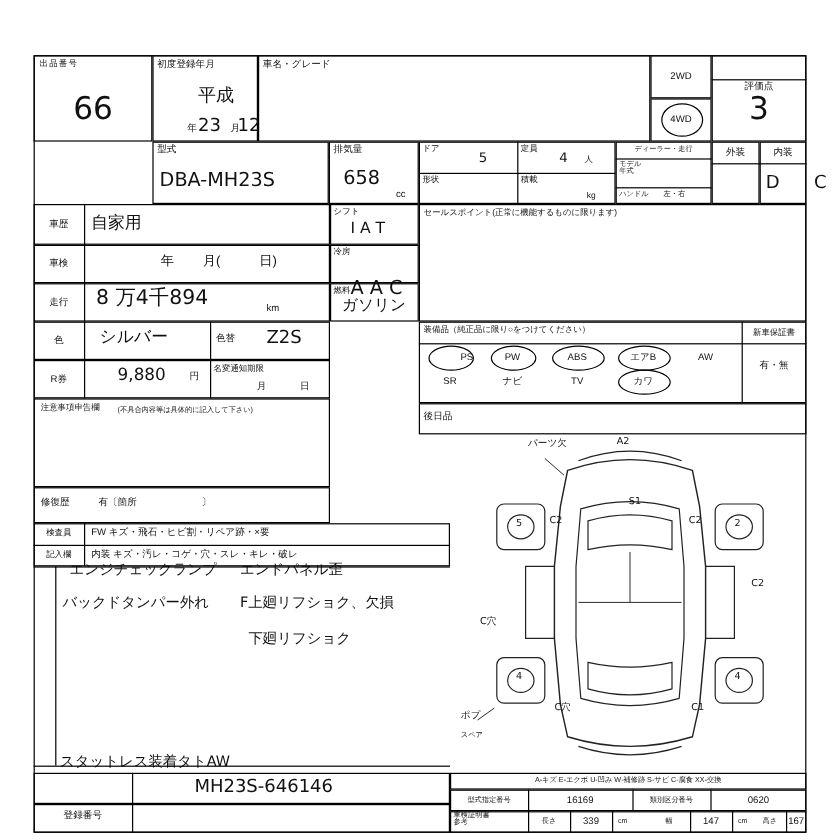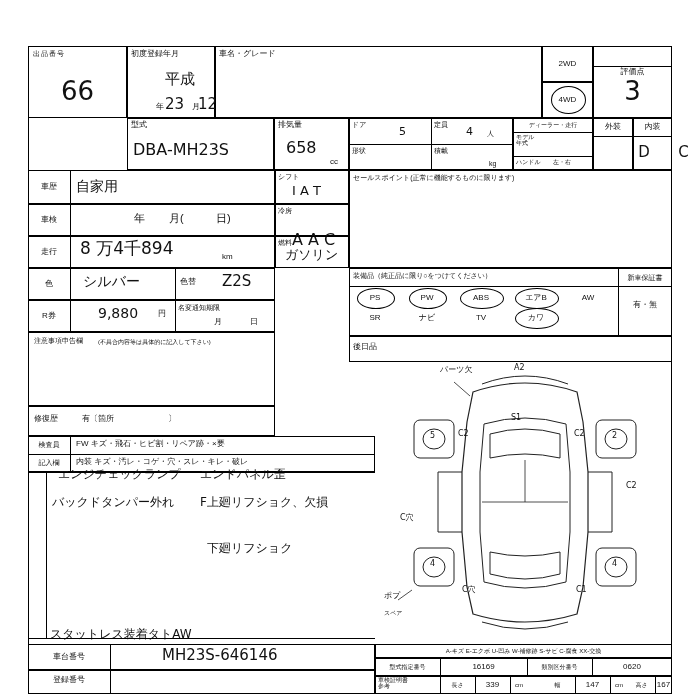--- a/index.html
+++ b/index.html
@@ -151,21 +151,21 @@
   <div class="bx" style="left:349px;top:170px;width:323px;height:98px;"></div>
   <div class="lbl tiny" style="left:353px;top:174px;">セールスポイント(正常に機能するものに限ります)</div>
 
   <div class="bx" style="left:349px;top:268px;width:323px;height:68px;"></div>
   <div class="hline" style="left:349px;top:286px;width:323px;"></div>
   <div class="vline" style="left:618px;top:268px;height:68px;"></div>
   <div class="lbl tiny" style="left:353px;top:272px;">装備品（純正品に限り○をつけてください）</div>
   <div class="lbl tiny ctr" style="left:618px;top:269px;width:54px;height:17px;">新車保証書</div>
   <div class="lbl sm ctr" style="left:618px;top:296px;width:54px;height:18px;">有・無</div>
 
-  <div class="lbl sm ctr" style="left:355px;top:290px;width:40px;height:16px;text-align:center;">PS</div>
+  <div class="lbl sm ctr" style="left:369px;top:290px;width:40px;height:16px;text-align:center;">PS</div>
   <div class="oval" style="position:absolute;left:357px;top:288px;width:36px;height:19px;"></div>
   <div class="lbl sm ctr" style="left:407px;top:290px;width:40px;height:16px;">PW</div>
   <div class="oval" style="position:absolute;left:409px;top:288px;width:36px;height:19px;"></div>
   <div class="lbl sm ctr" style="left:459px;top:290px;width:44px;height:16px;">ABS</div>
   <div class="oval" style="position:absolute;left:460px;top:288px;width:42px;height:19px;"></div>
   <div class="lbl sm ctr" style="left:514px;top:290px;width:44px;height:16px;">エアB</div>
   <div class="oval" style="position:absolute;left:515px;top:288px;width:42px;height:19px;"></div>
   <div class="lbl sm ctr" style="left:568px;top:290px;width:40px;height:16px;">AW</div>
 
   <div class="lbl sm ctr" style="left:355px;top:310px;width:40px;height:16px;">SR</div>
@@ -182,21 +182,21 @@
   <div class="vline" style="left:70px;top:436px;height:36px;"></div>
   <div class="lbl tiny ctr" style="left:28px;top:436px;width:42px;height:18px;">検査員</div>
   <div class="lbl tiny ctr" style="left:28px;top:454px;width:42px;height:18px;">記入欄</div>
   <div class="lbl sm" style="left:76px;top:440px;">FW  キズ・飛石・ヒビ割・リペア跡・×要</div>
   <div class="lbl sm" style="left:76px;top:458px;">内装  キズ・汚レ・コゲ・穴・スレ・キレ・破レ</div>
 
   <div class="lbl hand" style="left:58px;top:468px;font-size:12px;">エンジチェックランプ</div>
   <div class="lbl hand" style="left:52px;top:496px;font-size:12px;">バックドタンパー外れ</div>
   <div class="lbl hand" style="left:200px;top:468px;font-size:12px;">エンドパネル歪</div>
   <div class="lbl hand" style="left:200px;top:496px;font-size:12px;">F上廻リフショク、欠損</div>
-  <div class="lbl hand" style="left:207px;top:542px;font-size:12px;">下廻リフショク</div>
+  <div class="lbl hand" style="left:207px;top:526px;font-size:12px;">下廻リフショク</div>
   <div class="lbl hand" style="left:50px;top:628px;font-size:12px;">スタットレス装着タトAW</div>
 
   <div class="vline" style="left:46px;top:472px;height:166px;"></div>
   <div class="hline" style="left:28px;top:472px;width:347px;"></div>
 
   <div style="position:absolute;left:378px;top:362px;width:294px;height:280px;">
     <svg width="294" height="280" viewBox="0 0 294 280">
 
       <path d="M95 30 Q147 12 199 30 L205 60 L210 110 L210 170 L205 225 L199 252 Q147 268 95 252 L89 225 L84 170 L84 110 L89 60 Z" fill="none" stroke="#222" stroke-width="1.2"></path>
 
@@ -222,40 +222,39 @@
 
       <ellipse cx="56" cy="77" rx="11" ry="10" fill="none" stroke="#222" stroke-width="1"></ellipse>
       <ellipse cx="238" cy="77" rx="11" ry="10" fill="none" stroke="#222" stroke-width="1"></ellipse>
       <ellipse cx="56" cy="205" rx="11" ry="10" fill="none" stroke="#222" stroke-width="1"></ellipse>
       <ellipse cx="238" cy="205" rx="11" ry="10" fill="none" stroke="#222" stroke-width="1"></ellipse>
 
       <line x1="76" y1="20" x2="92" y2="34" stroke="#222" stroke-width="0.8"></line>
       <line x1="20" y1="238" x2="34" y2="228" stroke="#222" stroke-width="0.8"></line>
     </svg>
     <div class="lbl hand sm" style="left:136px;top:2px;">A2</div>
-    <div class="lbl hand sm" style="left:133px;top:52px;text-align:right;">S1</div>
+    <div class="lbl hand sm" style="left:146px;top:52px;text-align:right;">S1</div>
     <div class="lbl hand sm" style="left:80px;top:68px;">C2</div>
     <div class="lbl hand sm" style="left:196px;top:68px;">C2</div>
     <div class="lbl hand sm" style="left:248px;top:120px;">C2</div>
     <div class="lbl hand sm" style="left:22px;top:152px;">C穴</div>
     <div class="lbl hand sm" style="left:84px;top:224px;">C穴</div>
     <div class="lbl hand sm" style="left:198px;top:224px;">C1</div>
     <div class="lbl hand sm" style="left:52px;top:70px;">5</div>
     <div class="lbl hand sm" style="left:234px;top:70px;">2</div>
     <div class="lbl hand sm" style="left:52px;top:198px;">4</div>
     <div class="lbl hand sm" style="left:234px;top:198px;">4</div>
     <div class="lbl hand sm" style="left:62px;top:4px;">パーツ欠</div>
     <div class="lbl hand sm" style="left:6px;top:230px;">ポプ</div>
     <div class="lbl hand xtiny" style="left:6px;top:248px;">スペア</div>
   </div>
 
   <div class="hline" style="left:28px;top:638px;width:347px;"></div>
   <div class="bx" style="left:28px;top:644px;width:347px;height:26px;"></div>
   <div class="vline" style="left:110px;top:644px;height:26px;"></div>
-  <div class="lbl sm ctr" style="left:28px;top:644px;width:82px;height:26px;">車台番号</div>
   <div class="lbl hand" style="left:162px;top:648px;font-size:15px;">MH23S-646146</div>
 
   <div class="bx" style="left:28px;top:670px;width:347px;height:24px;"></div>
   <div class="vline" style="left:110px;top:670px;height:24px;"></div>
   <div class="lbl sm ctr" style="left:28px;top:670px;width:82px;height:20px;">登録番号</div>
 
   <div class="bx" style="left:375px;top:644px;width:297px;height:14px;"></div>
   <div class="lbl xtiny ctr" style="left:375px;top:644px;width:297px;height:14px;">A‐キズ  E‐エクボ  U‐凹み  W‐補修跡  S‐サビ  C‐腐食  XX‐交換</div>
 
   <div class="bx" style="left:375px;top:658px;width:297px;height:18px;"></div>

